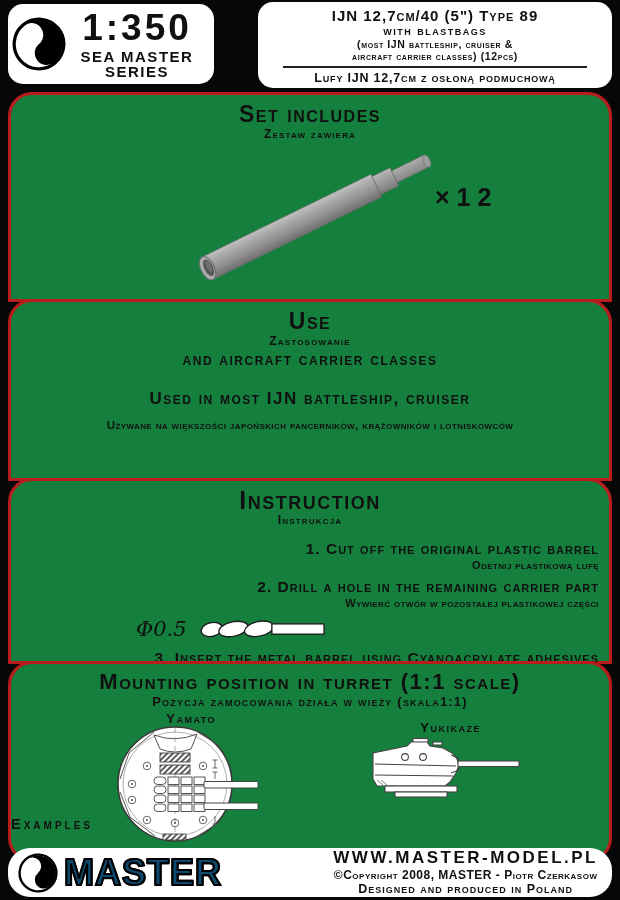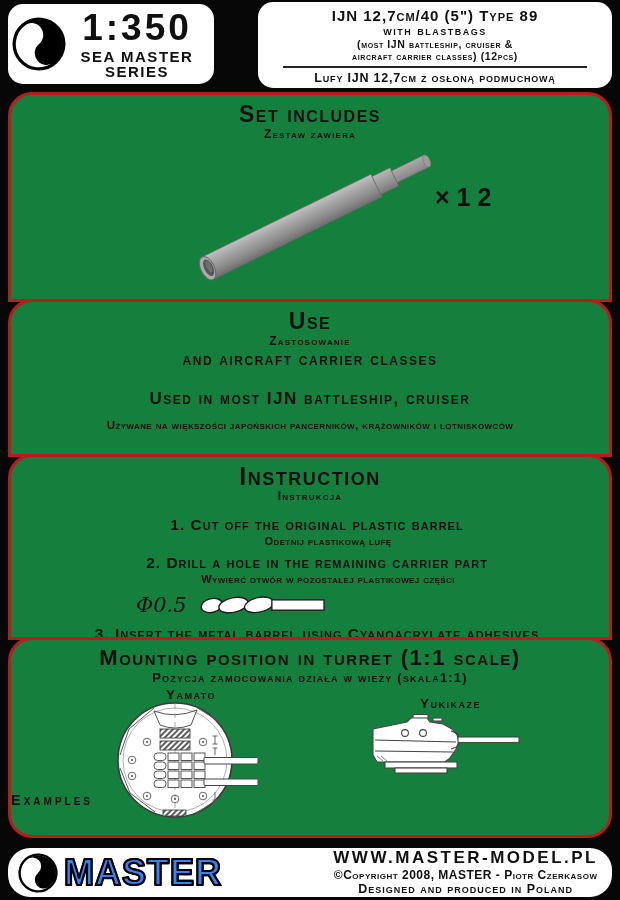--- a/index.html
+++ b/index.html
@@ -30,35 +30,35 @@
   .pt4{font-size:12.5px;font-weight:bold;letter-spacing:.8px;line-height:14px;}
   
   .sections{position:relative;margin:0 8px;z-index:1;}
   .panel{
     background:#15803d;border:3px solid #b91c1c;border-radius:24px 24px 0 0;
     margin-top:-3px;position:relative;box-sizing:border-box;text-align:center;
   }
   .panel.first{margin-top:0;}
   .panel.last{border-radius:24px;}
   .s1{height:210px;}
-  .s2{height:158px;}
+  .s2{height:182px;}
   .s3{height:186px;}
   .s4{height:201px;}
   .sec-title{font-size:23px;font-weight:bold;letter-spacing:1.5px;padding-top:6px;line-height:26px;}
   .sec-sub{font-size:12px;font-weight:bold;letter-spacing:1.2px;line-height:14px;}
   
   .barrel-svg{position:absolute;left:0;top:0;width:598px;height:204px;}
   .qty{position:absolute;left:424px;top:88px;font-size:25px;font-weight:bold;letter-spacing:7px;}
   
   .use-line{font-size:17px;font-weight:bold;letter-spacing:1.5px;line-height:23px;}
   .use-line.a{margin-top:16px;}
   .use-pl{font-size:11.5px;font-weight:bold;letter-spacing:.4px;margin-top:9px;}
   
   .s3 .sec-title{font-size:25px;}
-  .steps{text-align:center;padding:6px 16px 0 30px;}
+  .steps{text-align:right;padding:6px 10px 0 30px;}
   .step-main{font-size:15.5px;font-weight:bold;letter-spacing:1px;line-height:18px;margin-top:7px;}
   .step-pl{font-size:11px;font-weight:bold;letter-spacing:.4px;line-height:12px;margin-left:22px;margin-top:1px;}
   .drill-row{display:flex;align-items:center;gap:10px;margin:7px 0 0 95px;height:26px;}
   .phi{font-family:"DejaVu Serif",serif;font-style:italic;font-size:21px;line-height:24px;}
   .drill-svg{width:130px;height:24px;}
   
   .s4 .sec-title{font-size:22px;padding-top:5px;}
   .s4 .sec-sub{font-size:13px;}
   .fig-label{position:absolute;font-size:13.5px;font-weight:bold;letter-spacing:1.5px;}
   .fig-label.l1{left:105px;top:47px;width:150px;text-align:center;}
@@ -66,21 +66,21 @@
   .fig1{position:absolute;left:105px;top:60px;width:148px;height:125px;}
   .fig2{position:absolute;left:352px;top:73px;width:175px;height:80px;}
   .fig-caption{position:absolute;left:0;right:18px;top:152px;text-align:left;font-size:14.5px;font-weight:bold;letter-spacing:3px;}
   
   .footer-box{
     position:absolute;left:8px;right:8px;top:848px;height:49px;background:#fff;border-radius:22px;
     display:flex;align-items:center;gap:6px;padding:0 14px 0 10px;box-sizing:border-box;z-index:2;
   }
   .footer-logo{width:40px;height:40px;flex:0 0 auto;}
   .master-word{
-    font-size:36px;font-weight:bold;letter-spacing:1px;color:#3b82f6;line-height:40px;
+    font-size:36px;font-weight:bold;letter-spacing:1px;color:#0c4a6e;line-height:40px;
     -webkit-text-stroke:2.2px #000;text-shadow:1px 0 #000,-1px 0 #000,0 1px #000,0 -1px #000;
   }
   .footer-right{margin-left:auto;text-align:center;line-height:1;}
   .f-site{font-size:17px;font-weight:bold;letter-spacing:2.5px;line-height:17px;}
   .f-copy{font-size:12px;font-weight:bold;letter-spacing:.5px;line-height:14px;margin-top:2px;}
   .f-origin{font-size:12.5px;font-weight:bold;letter-spacing:1px;line-height:14px;}
 </style>
 </head>
 <body>
 

